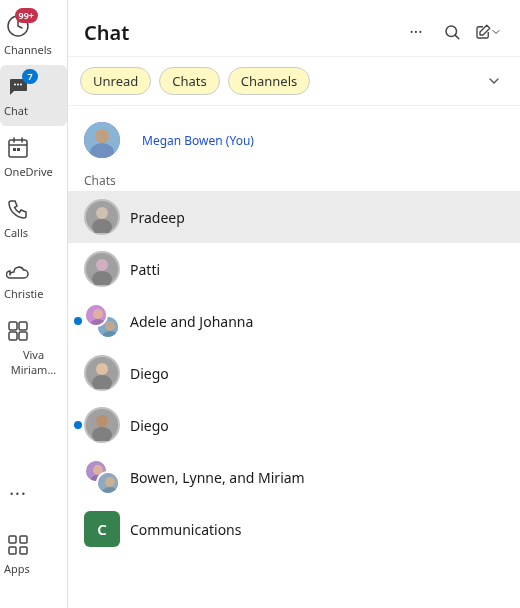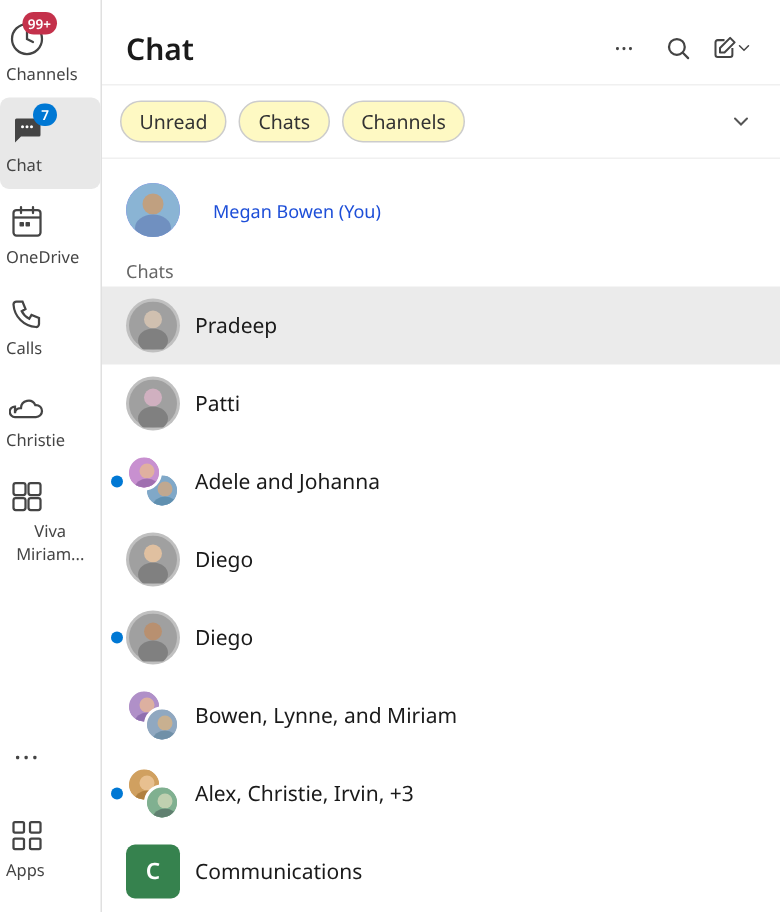--- a/index.html
+++ b/index.html
@@ -355,21 +355,21 @@
         <rect x="13" y="13" width="8" height="8" rx="1.5" stroke="#444" stroke-width="1.5"></rect>
       </svg>
     </div>
     <span class="label">Viva Miriam...</span>
   </div>
 
   <div class="sidebar-item sidebar-dots" style="margin-top:auto;">
     <div class="icon-wrap" style="font-size:18px;color:#444;letter-spacing:1px;">···</div>
   </div>
 
-  <div class="sidebar-item" style="margin-bottom:12px;">
+  <div class="sidebar-item" style="margin-bottom:24px;">
     <div class="icon-wrap">
       <svg class="svg-icon" viewBox="0 0 24 24" fill="none">
         <rect x="3" y="3" width="7" height="7" rx="1" stroke="#444" stroke-width="1.5"></rect>
         <rect x="14" y="3" width="7" height="7" rx="1" stroke="#444" stroke-width="1.5"></rect>
         <rect x="3" y="14" width="7" height="7" rx="1" stroke="#444" stroke-width="1.5"></rect>
         <rect x="14" y="14" width="7" height="7" rx="1" stroke="#444" stroke-width="1.5"></rect>
       </svg>
     </div>
     <span class="label">Apps</span>
   </div>
@@ -506,40 +506,20 @@
           <svg width="24" height="24" viewBox="0 0 24 24">
               <circle cx="12" cy="12" r="12" fill="#90a8c0"></circle>
               <circle cx="12" cy="9" r="5" fill="#c8b090"></circle>
               <ellipse cx="12" cy="20" rx="8" ry="6" fill="#7090a8"></ellipse>
             </svg>
         </div>
       </div>
       <span class="chat-name">Bowen, Lynne, and Miriam</span>
     </div>
 
-    <div class="chat-item">
-      <div class="unread-dot"></div>
-      <div class="avatar-group">
-        <div style="background:#d0a060;width:24px;height:24px;border-radius:50%;position:absolute;top:0;left:0;border:2px solid white;overflow:hidden;">
-          <svg width="24" height="24" viewBox="0 0 24 24">
-              <circle cx="12" cy="12" r="12" fill="#d0a060"></circle>
-              <circle cx="12" cy="9" r="5" fill="#e8c090"></circle>
-              <ellipse cx="12" cy="20" rx="8" ry="6" fill="#b08040"></ellipse>
-            </svg>
-        </div>
-        <div style="background:#80b090;width:24px;height:24px;border-radius:50%;position:absolute;bottom:0;right:0;border:2px solid white;overflow:hidden;">
-          <svg width="24" height="24" viewBox="0 0 24 24">
-              <circle cx="12" cy="12" r="12" fill="#80b090"></circle>
-              <circle cx="12" cy="9" r="5" fill="#c0d0b0"></circle>
-              <ellipse cx="12" cy="20" rx="8" ry="6" fill="#608070"></ellipse>
-            </svg>
-        </div>
-      </div>
-      <span class="chat-name bold">Alex, Christie, Irvin, +3</span>
-    </div>
 
 
     <div class="chat-item">
       <div class="channel-avatar-c">C</div>
       <span class="chat-name bold">Communications</span>
     </div>
 
   </div>
 </main>
 

